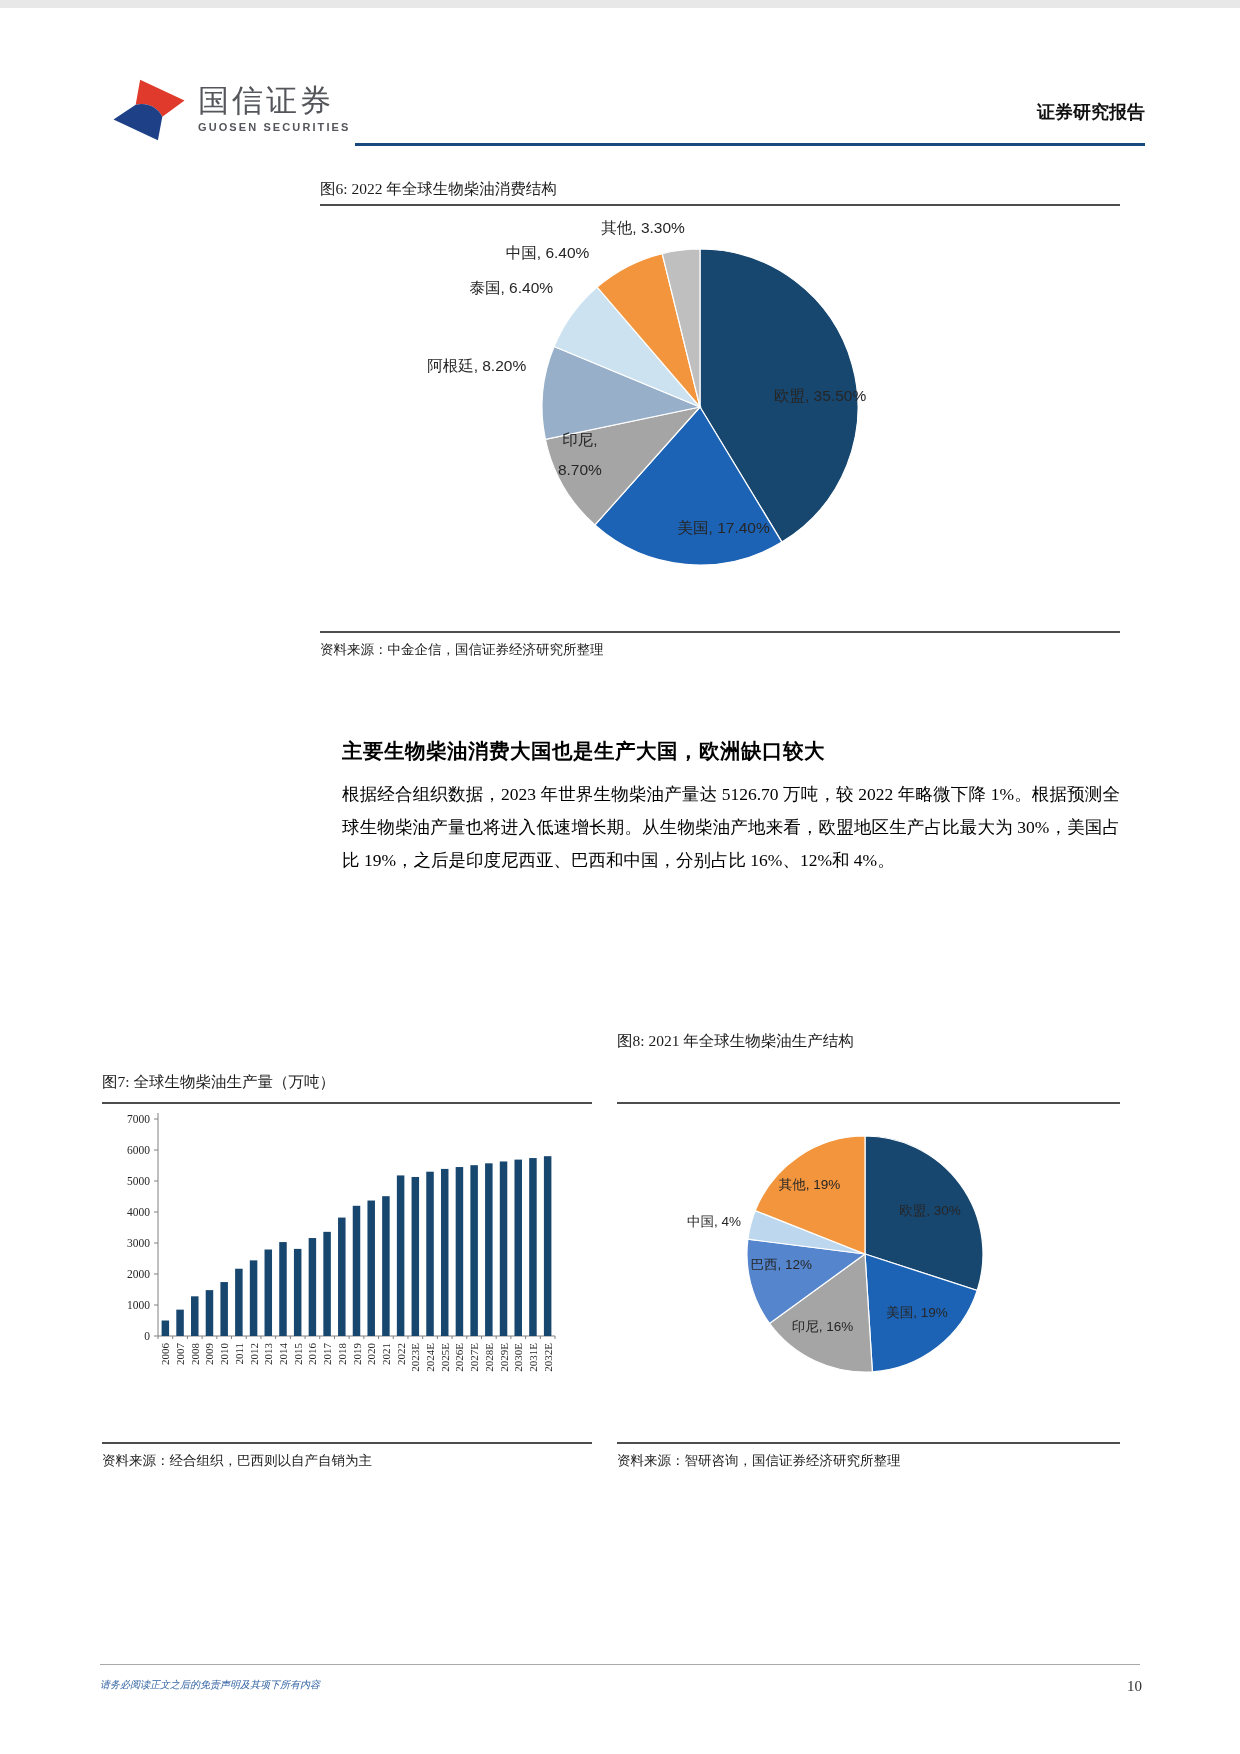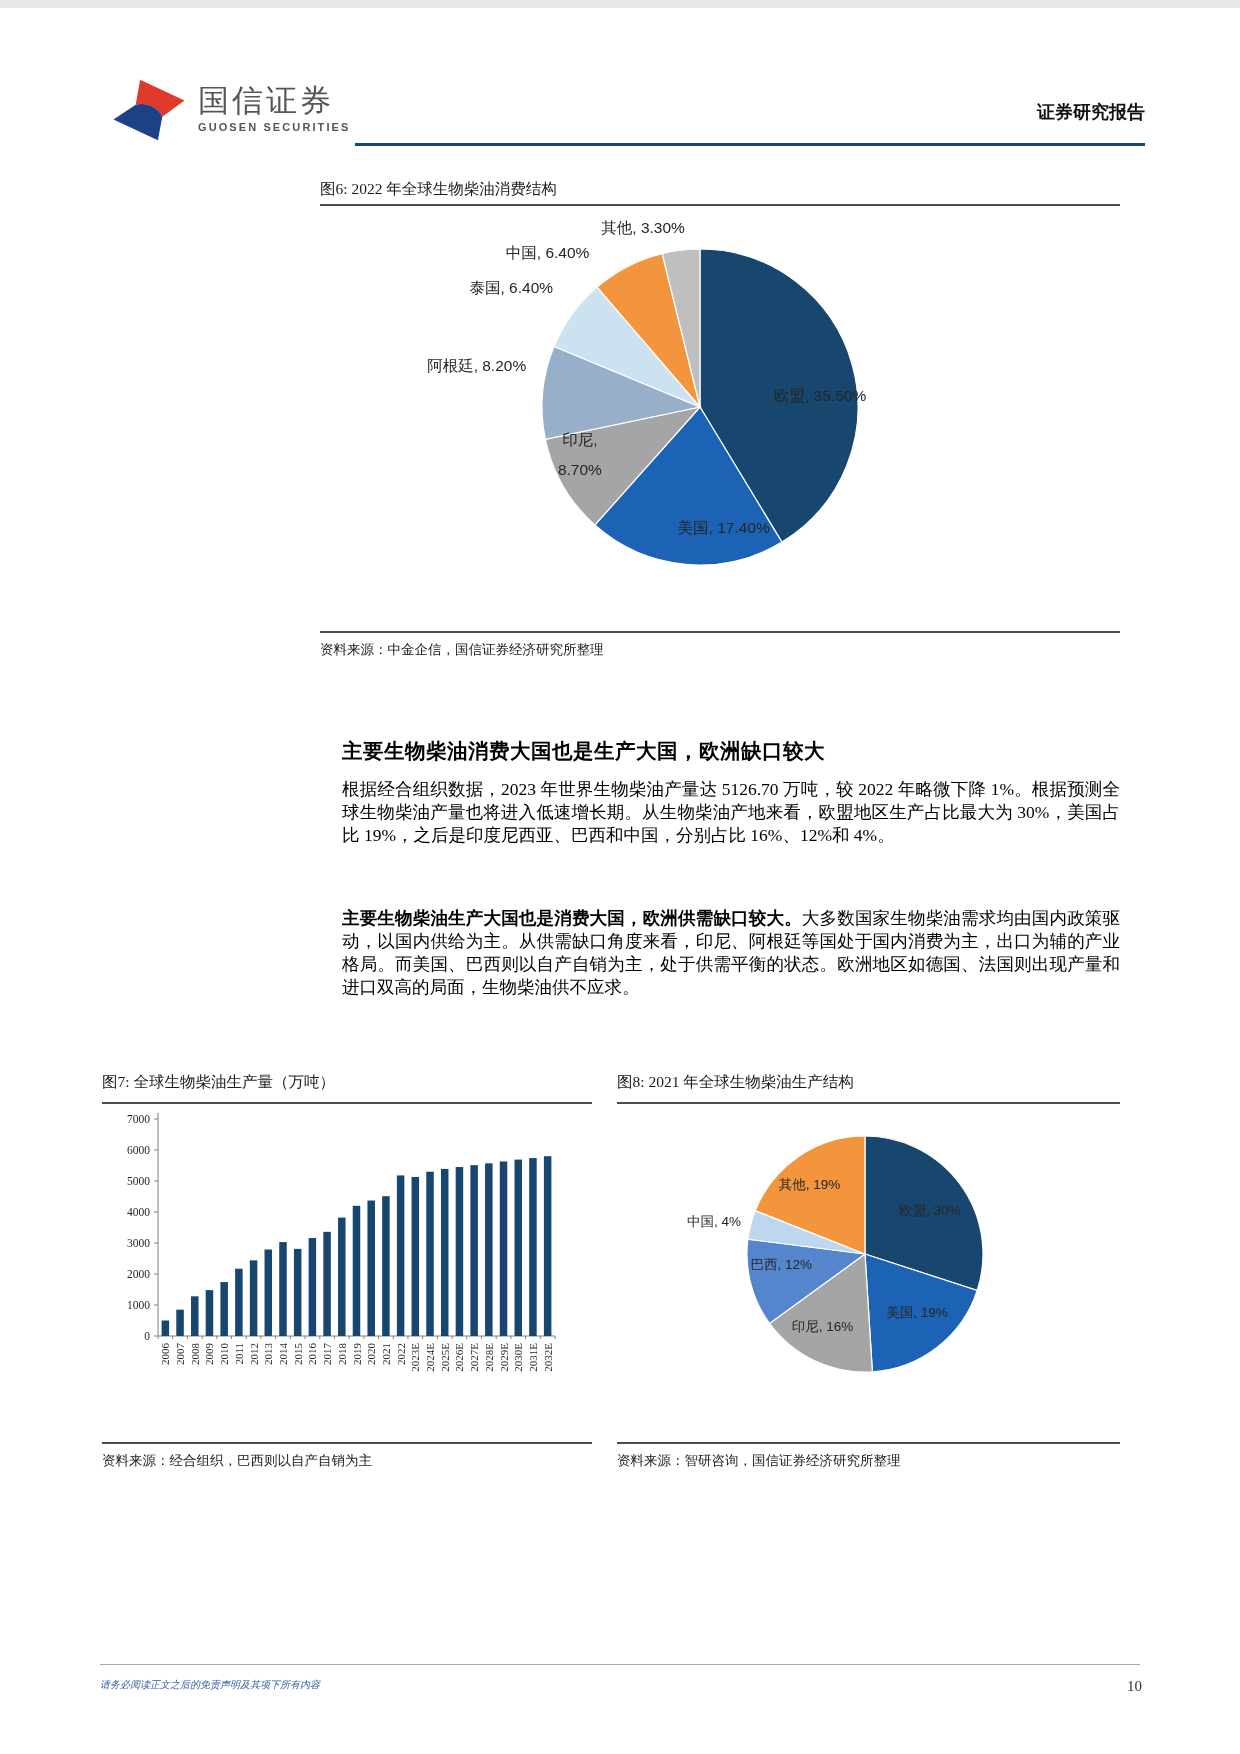--- a/index.html
+++ b/index.html
@@ -21,32 +21,32 @@
   .fig-rule{height:2px;background:#4d4d4d;}
   .fig-source{font-size:13.5px;color:#1a1a1a;}
   .fig6-title{left:320px;top:170px;}
   .fig6-rule-top{left:320px;top:196px;width:800px;}
   .fig6-svg{left:320px;top:199px;}
   .fig6-rule-bottom{left:320px;top:623px;width:800px;}
   .fig6-source{left:320px;top:633px;}
   
   .sec-heading{left:342px;top:729px;font-size:20.5px;font-weight:700;color:#000;
                font-family:"Liberation Sans",sans-serif;letter-spacing:0.5px;}
-  .para{left:342px;width:778px;font-size:17.5px;line-height:23px;color:#000;
+  .para{left:342px;width:778px;font-size:17.5px;line-height:33px;color:#000;
         text-align:justify;margin:0;}
   .para-1{top:770px;}
   .para-2{top:899px;}
   .para b{font-weight:700;}
   
   .fig7-title{left:102px;top:1063px;}
   .fig7-rule-top{left:102px;top:1094px;width:490px;}
   .fig7-svg{left:100px;top:1098px;}
   .fig7-rule-bottom{left:102px;top:1434px;width:490px;}
   .fig7-source{left:102px;top:1444px;}
-  .fig8-title{left:617px;top:1063px;}
+  .fig8-title{left:617px;top:1022px;}
   .fig8-rule-top{left:617px;top:1094px;width:503px;}
   .fig8-svg{left:617px;top:1098px;}
   .fig8-rule-bottom{left:617px;top:1434px;width:503px;}
   .fig8-source{left:617px;top:1444px;}
   
   .footer-rule{left:100px;top:1656px;width:1040px;height:1px;background:#a9a9a9;}
   .disclaimer{left:100px;top:1670px;font-size:10px;font-style:italic;color:#3465A4;
               font-family:"Liberation Sans",sans-serif;}
   .page-num{right:98px;top:1670px;font-size:15px;color:#333;}
 </style>
@@ -82,21 +82,20 @@
       <text x="206.2" y="163.66" text-anchor="end" fill="#262626" font-size="15.5" font-family="&quot;Liberation Sans&quot;, sans-serif"><tspan x="206.2" dy="0">阿根廷, 8.20%</tspan></text>
       <text x="233.06" y="86.24000000000001" text-anchor="end" fill="#262626" font-size="15.5" font-family="&quot;Liberation Sans&quot;, sans-serif"><tspan x="233.06" dy="0">泰国, 6.40%</tspan></text>
       <text x="269.4" y="51.48000000000002" text-anchor="end" fill="#262626" font-size="15.5" font-family="&quot;Liberation Sans&quot;, sans-serif"><tspan x="269.4" dy="0">中国, 6.40%</tspan></text>
       <text x="323.12" y="26.19999999999999" text-anchor="middle" fill="#262626" font-size="15.5" font-family="&quot;Liberation Sans&quot;, sans-serif"><tspan x="323.12" dy="0">其他, 3.30%</tspan></text>
     </svg>
   <div class="abs fig-rule fig6-rule-bottom"></div>
   <div class="abs fig-source fig6-source">资料来源：中金企信，国信证券经济研究所整理</div>
 
   <div class="abs sec-heading">主要生物柴油消费大国也是生产大国，欧洲缺口较大</div>
   <p class="abs para para-1">根据经合组织数据，2023 年世界生物柴油产量达 5126.70 万吨，较 2022 年略微下降 1%。根据预测全球生物柴油产量也将进入低速增长期。从生物柴油产地来看，欧盟地区生产占比最大为 30%，美国占比 19%，之后是印度尼西亚、巴西和中国，分别占比 16%、12%和 4%。</p>
-  <p class="abs para para-2"><b>主要生物柴油生产大国也是消费大国，欧洲供需缺口较大。</b><span>大多数国家生物柴油需求均由国内政策驱动，以国内供给为主。从供需缺口角度来看，印尼、阿根廷等国处于国内消费为主，出口为辅的产业格局。而美国、巴西则以自产自销为主，处于供需平衡的状态。欧洲地区如德国、法国则出现产量和进口双高的局面，生物柴油供不应求。</span></p>
 
   <div class="abs fig-title fig7-title">图7: 全球生物柴油生产量（万吨）</div>
   <div class="abs fig-rule fig7-rule-top"></div>
   <svg id="fig7-svg" class="abs fig7-svg" width="492" height="330" viewBox="0 0 492 330">
       <line x1="54" y1="230" x2="58" y2="230" stroke="#808080" stroke-width="1"></line>
       <text x="50" y="234" text-anchor="end" fill="#262626" font-size="11.5" font-family="&quot;Liberation Serif&quot;, serif">0</text>
       <line x1="54" y1="199" x2="58" y2="199" stroke="#808080" stroke-width="1"></line>
       <text x="50" y="203" text-anchor="end" fill="#262626" font-size="11.5" font-family="&quot;Liberation Serif&quot;, serif">1000</text>
       <line x1="54" y1="168" x2="58" y2="168" stroke="#808080" stroke-width="1"></line>
       <text x="50" y="172" text-anchor="end" fill="#262626" font-size="11.5" font-family="&quot;Liberation Serif&quot;, serif">2000</text>

